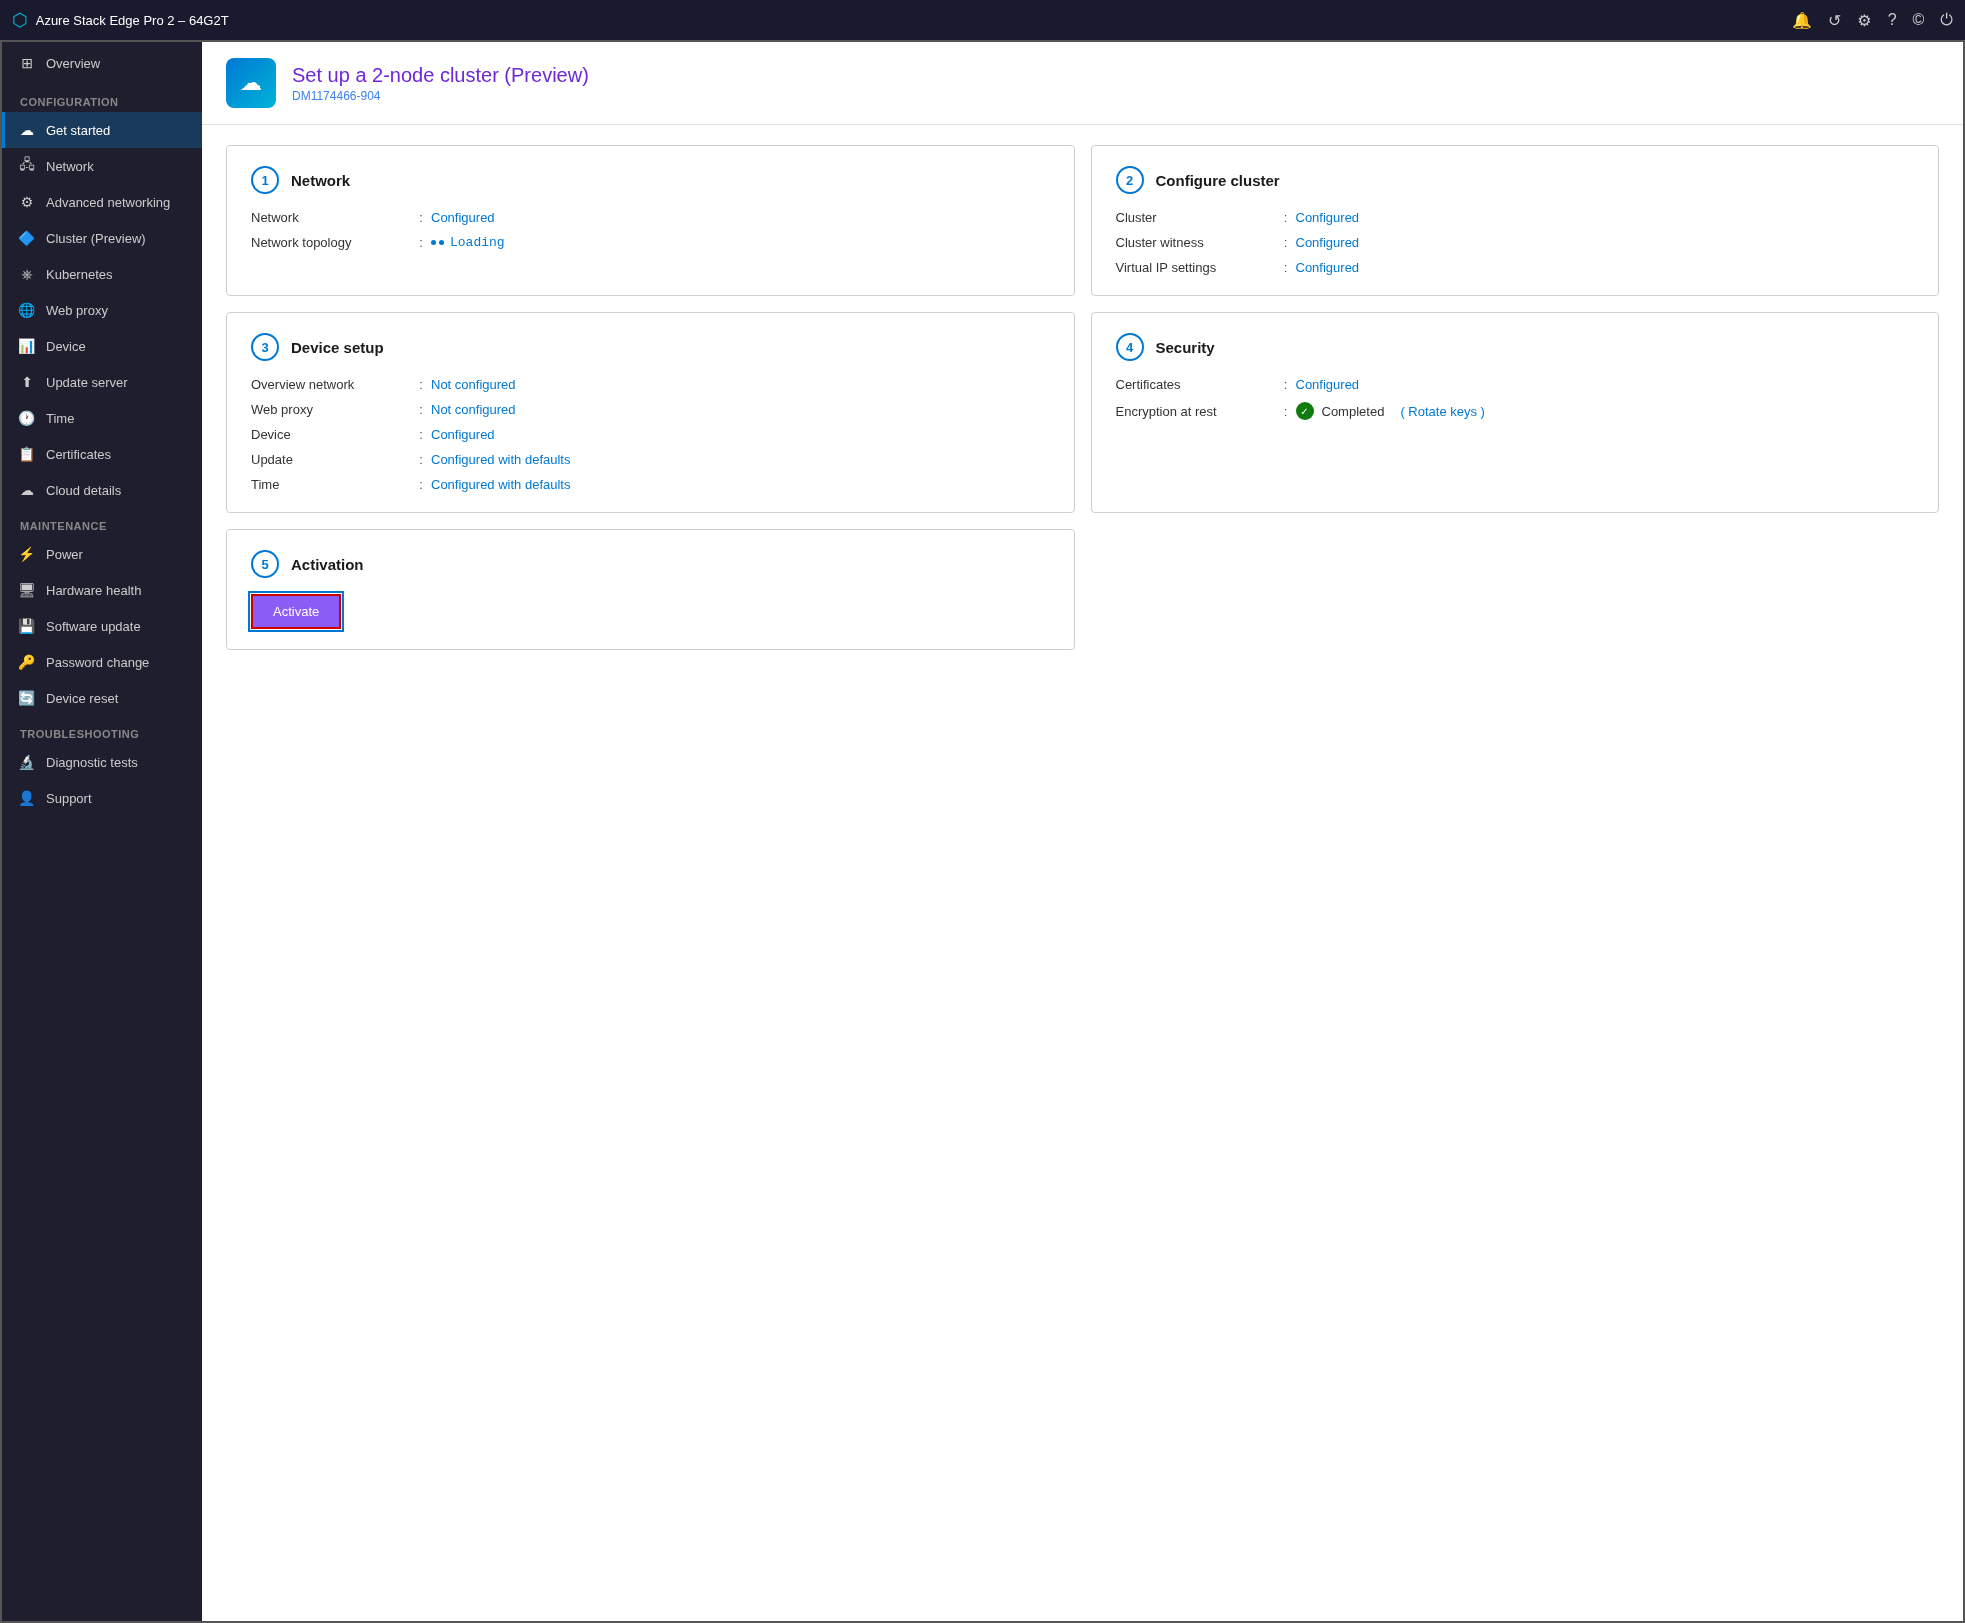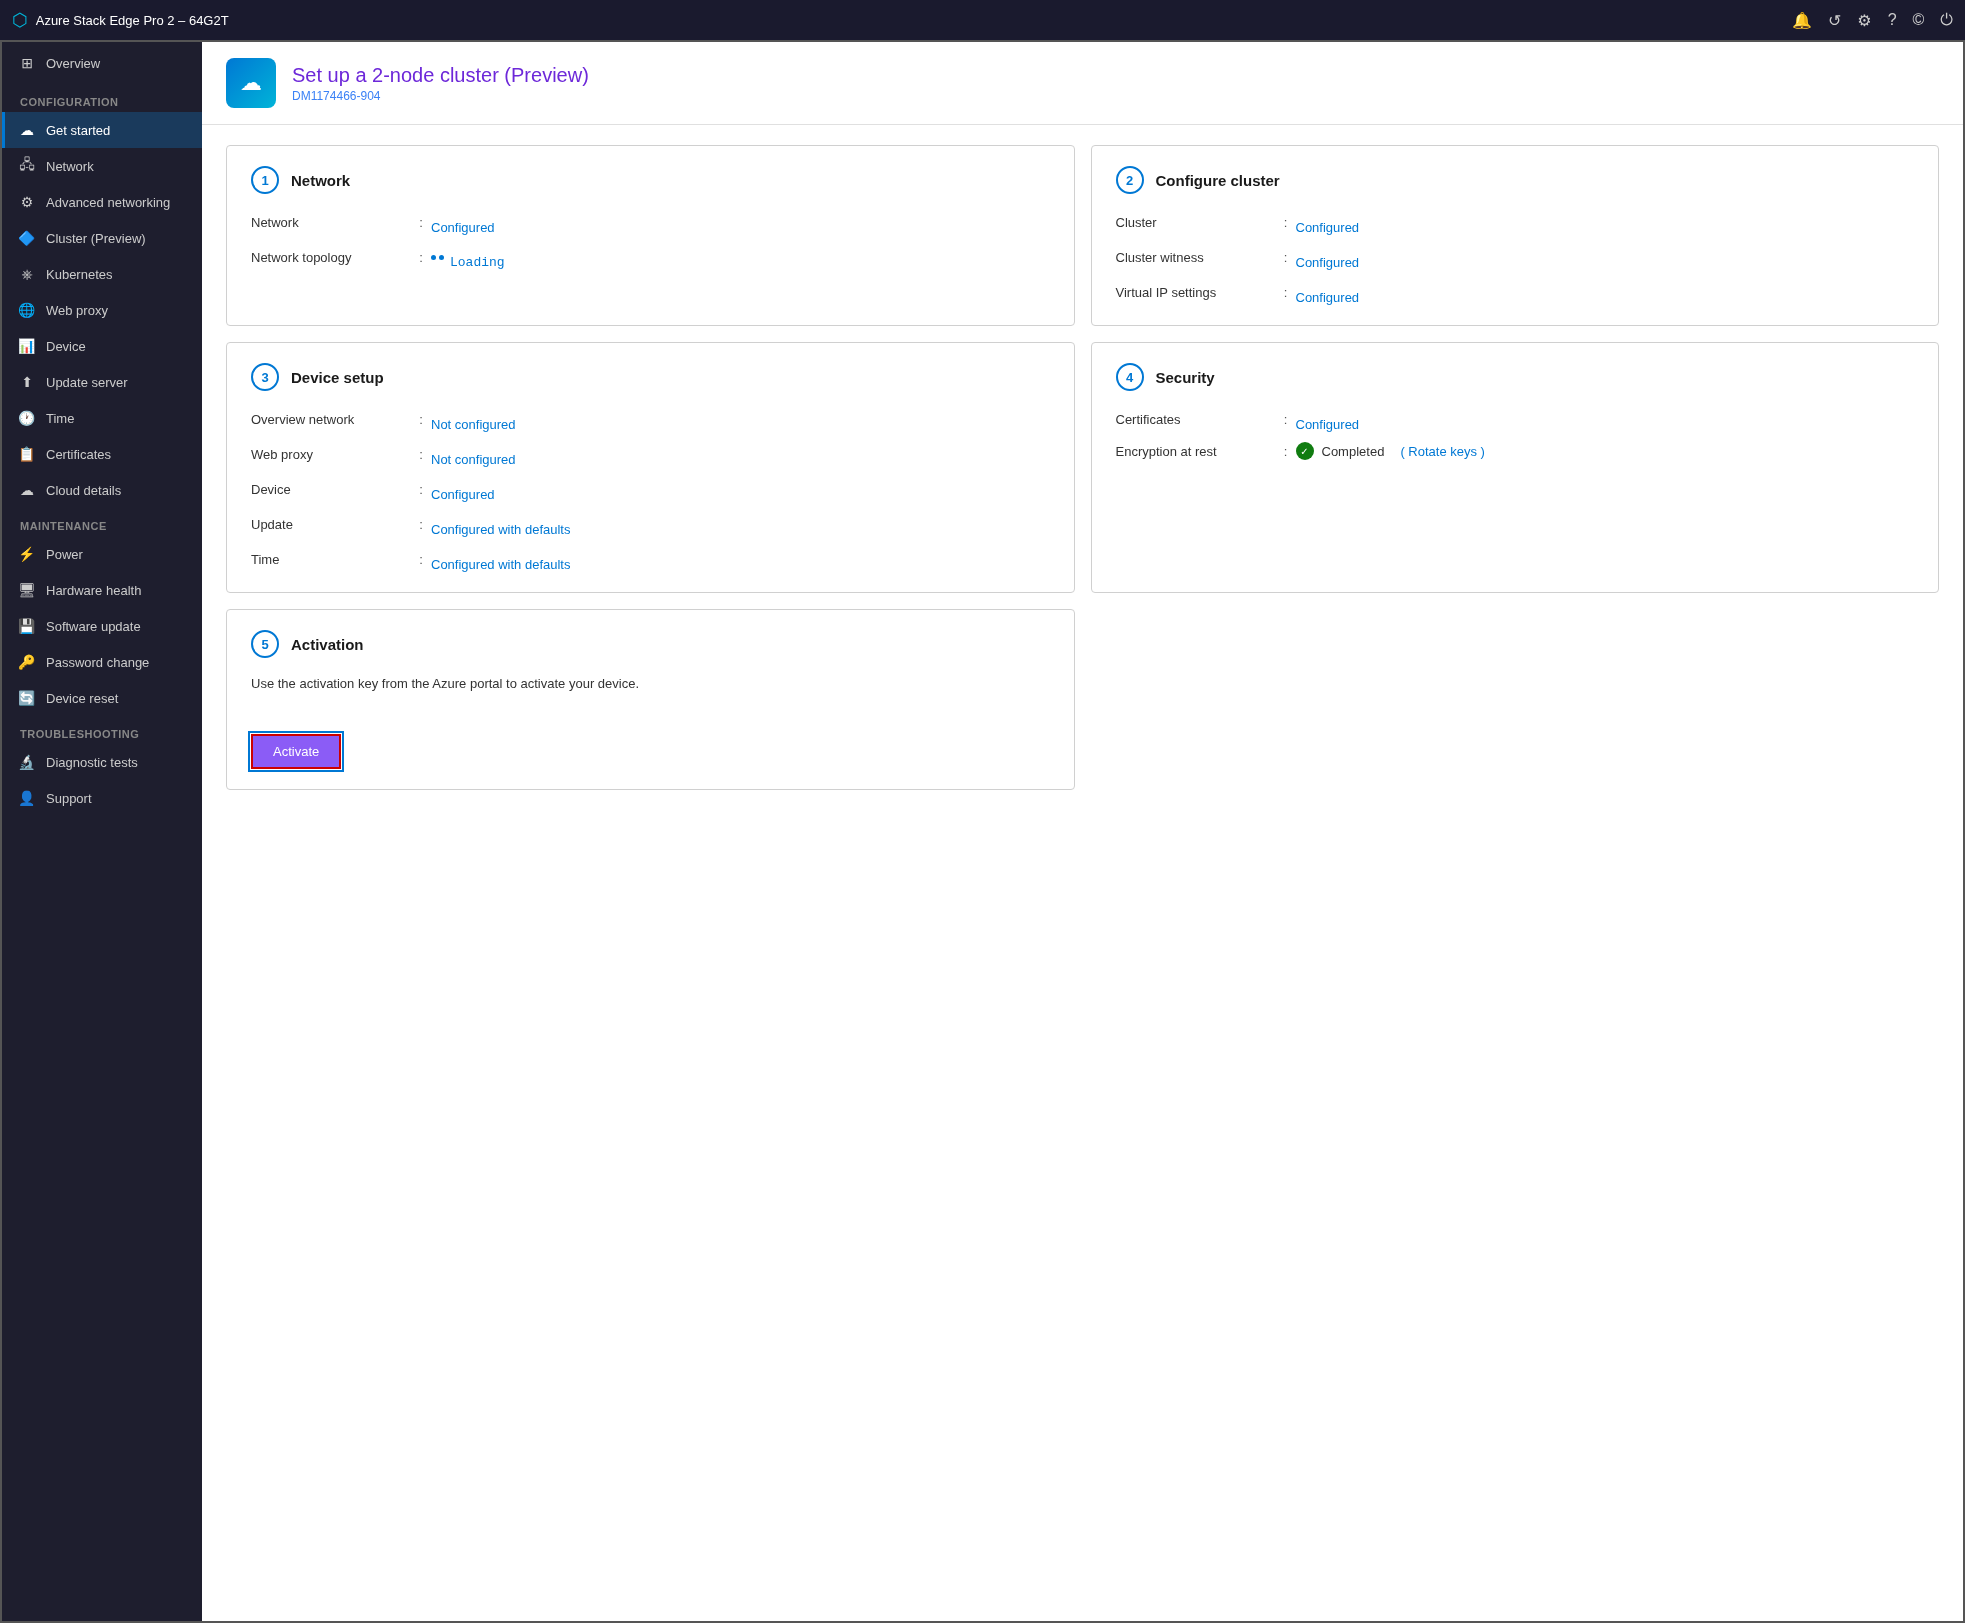--- a/index.html
+++ b/index.html
@@ -191,21 +191,20 @@
       color: #555;
       text-align: center;
       font-size: 13px;
     }
 
     .card-row-value {
       color: #0078d4;
       font-size: 13px;
       cursor: pointer;
       text-decoration: none;
-      margin-top: 10px;
     }
 
     .card-row-value.not-configured { color: #0078d4; }
     .card-row-value.configured { color: #0078d4; }
 
     .loading-dots {
       display: inline-flex;
       align-items: center;
       gap: 3px;
       margin-right: 6px;
@@ -482,17 +481,17 @@
                 <div class="status-check">✓</div>
                 <span>Completed</span>
                 <span class="rotate-keys-link">( Rotate keys )</span>
               </div>
             </div>
           </div>
         </div>
         <div class="card card-5"><div class="card-header">
             <div class="card-number">5</div>
             <div class="card-title">Activation</div>
-          </div><div class="activation-desc">Use the activation key from the Azure portal to activate your device.</div><button class="activate-btn">Activate</button></div>
+          </div><button class="activate-btn">Activate</button></div>
       </div>
 
   </div>
 </div>
 
 </body></html>

